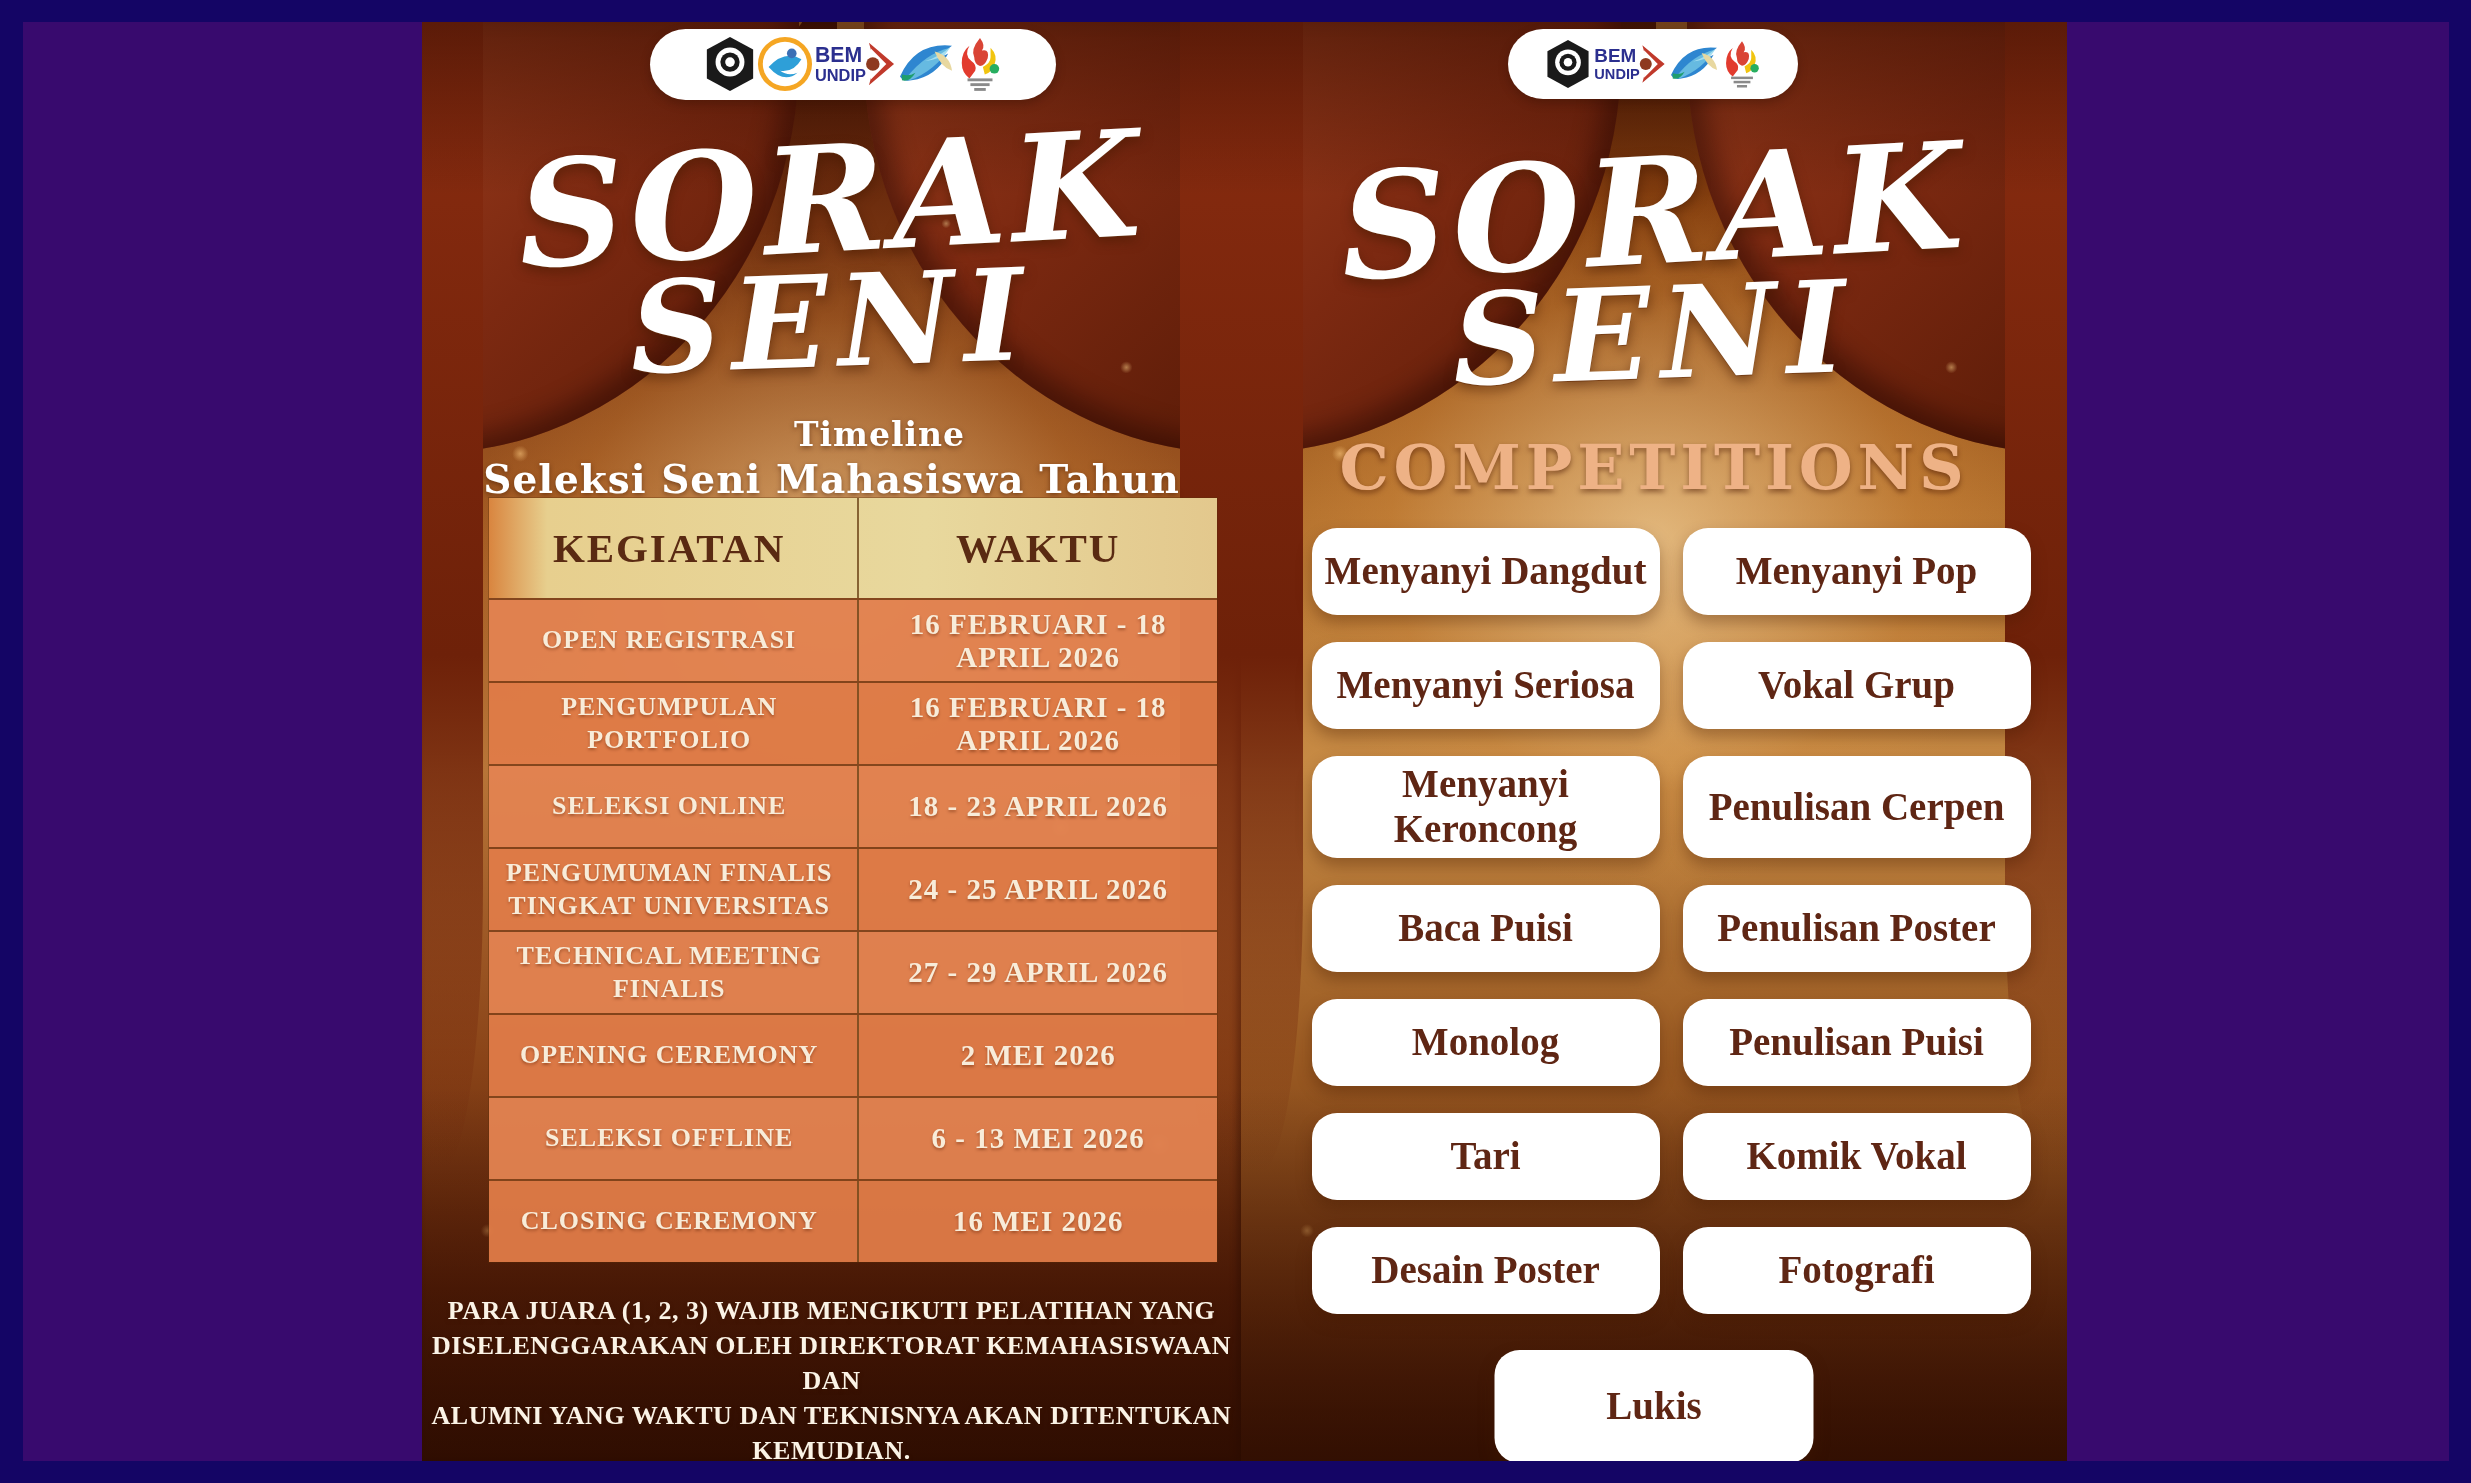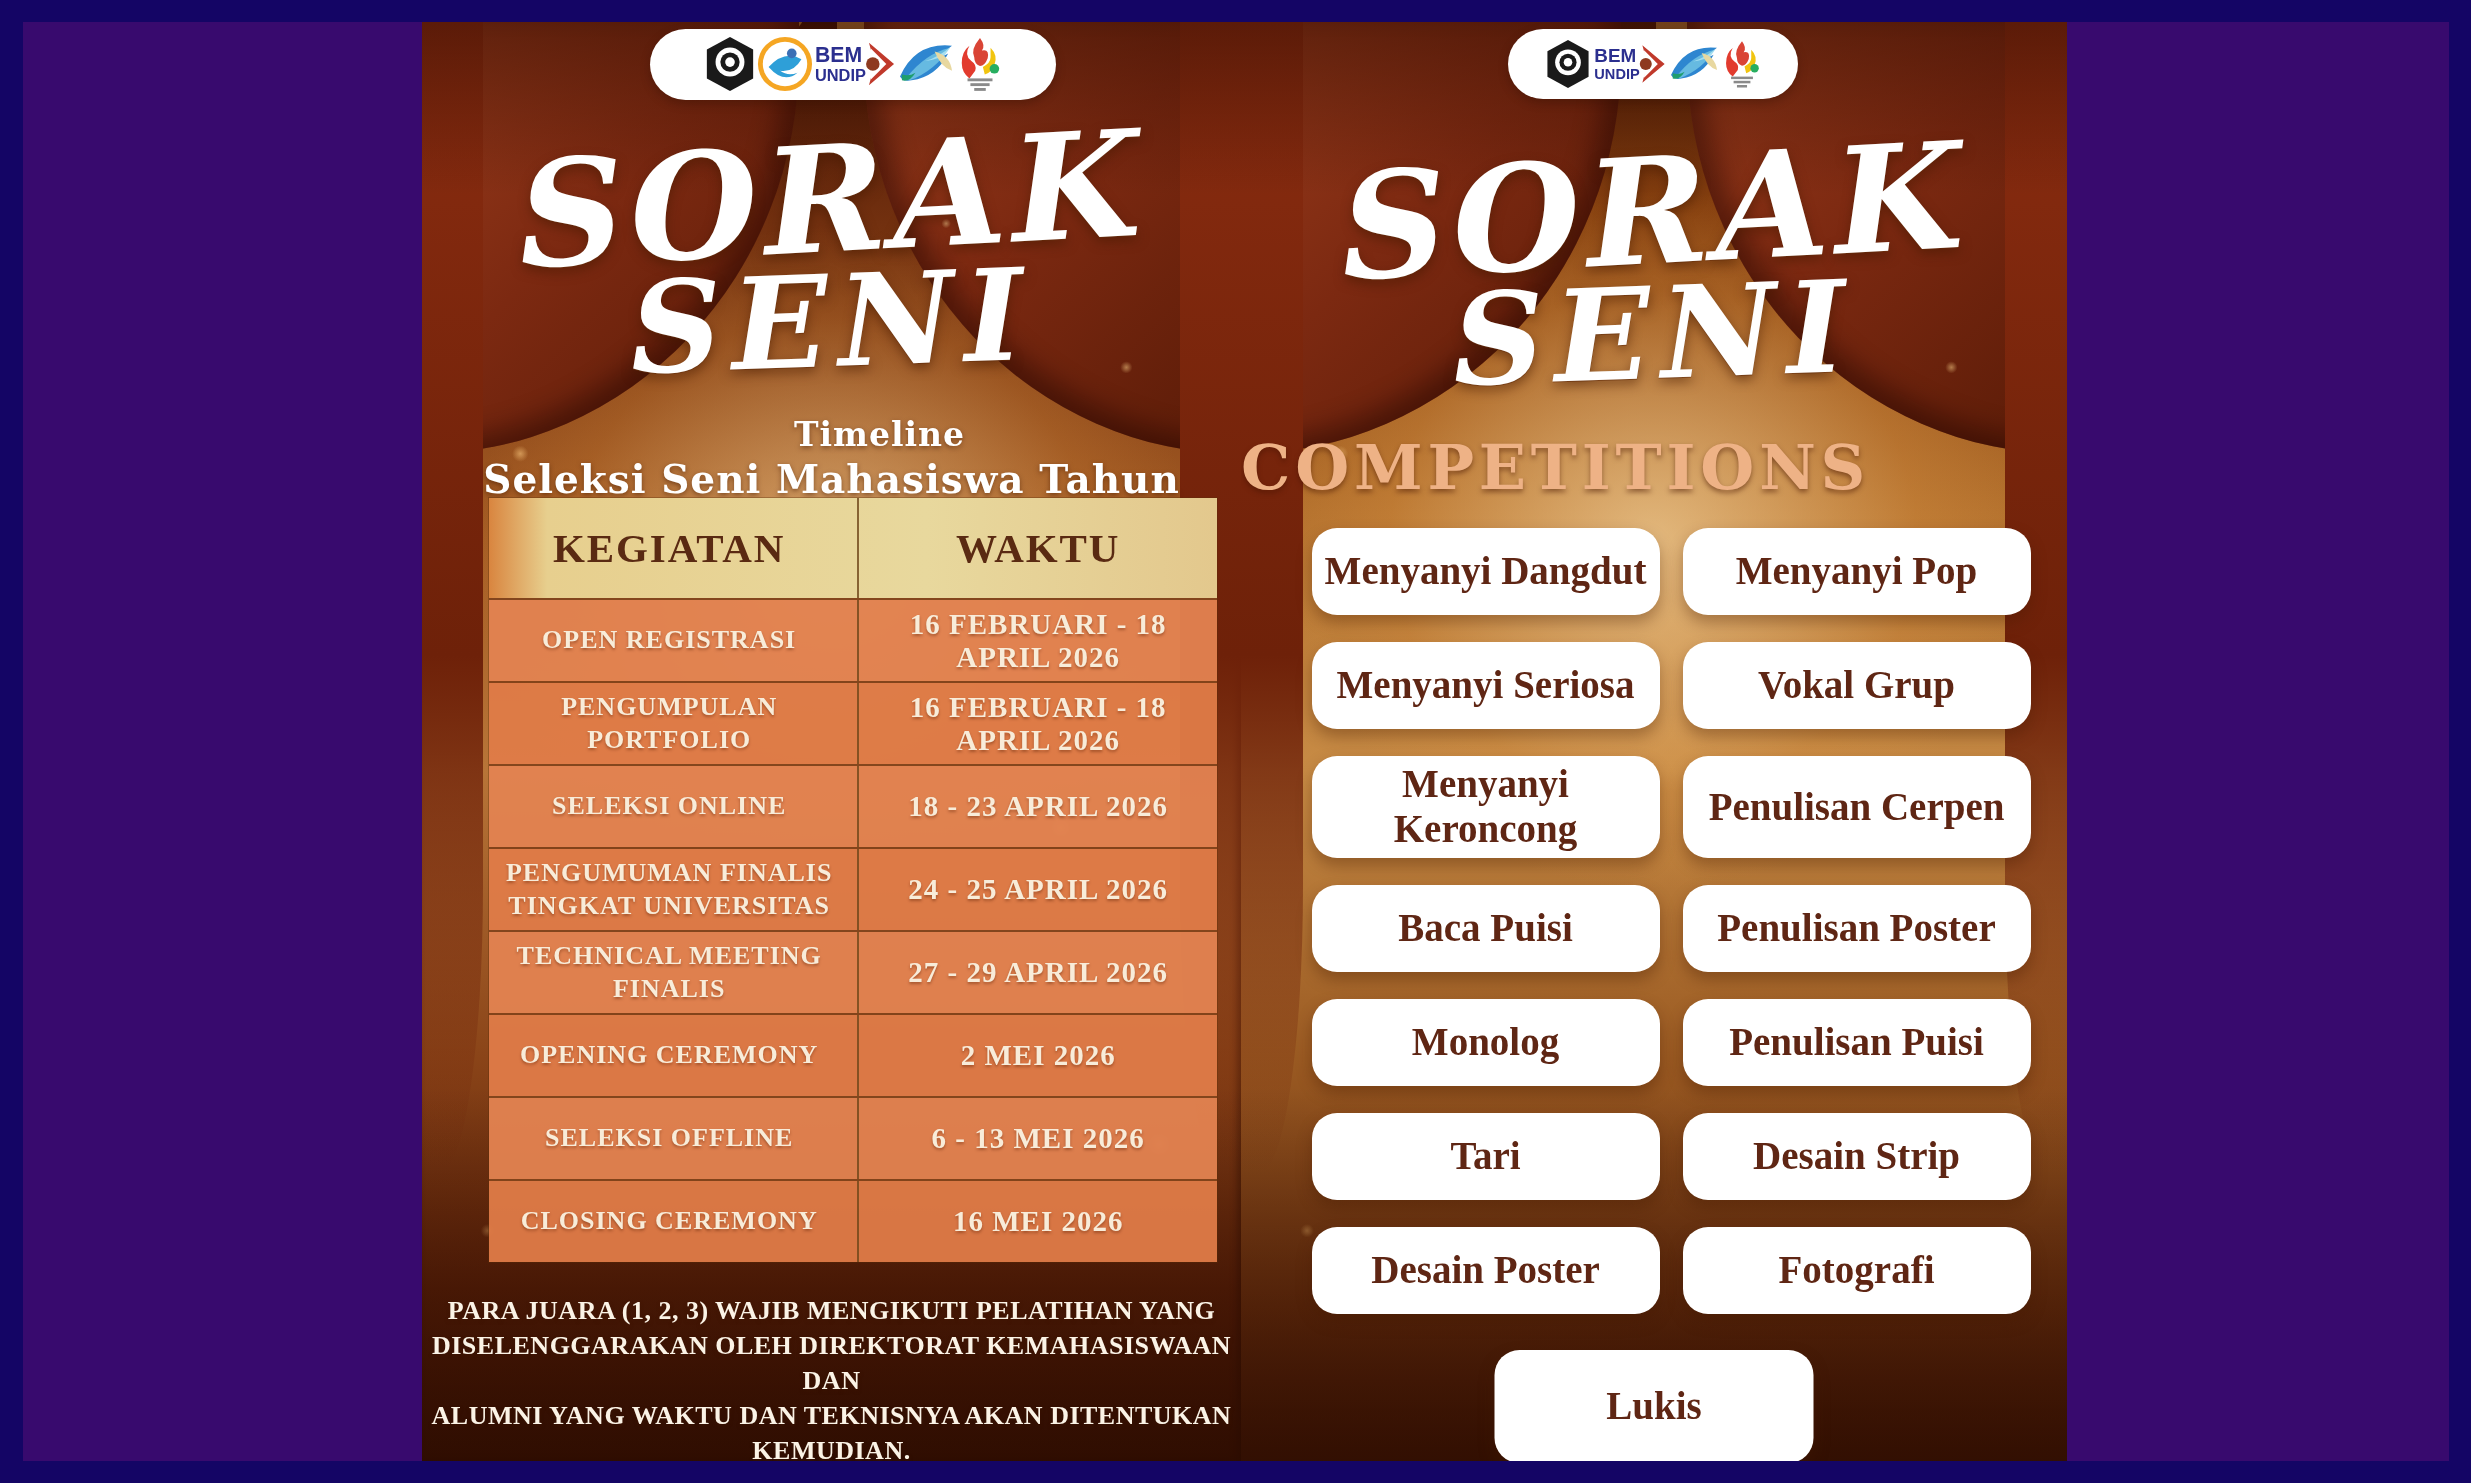--- a/index.html
+++ b/index.html
@@ -44,21 +44,21 @@
   .sorak-title{position:absolute;left:0;width:100%;text-align:center;color:#fff;
     font-family:"DejaVu Serif",serif;font-style:italic;font-weight:bold;
     text-shadow:0 4.8px 11.6px rgba(70,25,0,.55),0 1px 0 rgba(120,60,20,.6);line-height:1;}
   .poster-left .sorak-title{top:104px;}
   .poster-right .sorak-title{top:116px;}
   .sorak-title .t1{display:block;font-size:147px;letter-spacing:5.8px;transform:rotate(-3deg);}
   .sorak-title .t2{display:block;font-size:127px;letter-spacing:9.7px;margin-top:-15.4px;transform:rotate(-2deg);}
   .subtitle{position:absolute;left:0;width:100%;text-align:center;color:#fff;font-family:"DejaVu Serif",serif;font-weight:bold;text-shadow:0 1.9px 4.8px rgba(70,25,0,.55);}
   .subtitle.s1{top:393px;font-size:33px;letter-spacing:1px;padding-left:48px;}
   .subtitle.s2{top:434px;font-size:39px;letter-spacing:1px;}
-  .competitions-heading{position:absolute;top:409px;left:0;width:100%;
+  .competitions-heading{position:absolute;top:409px;left:0;width:100%;text-align:center;
     font-family:"DejaVu Serif",serif;font-weight:bold;font-size:62px;letter-spacing:4.8px;color:#eeb286;
     text-shadow:0 2.9px 5.8px rgba(70,20,0,.5);}
 
   
   .timeline-table{position:absolute;left:66px;top:475px;width:728px;border:1px solid rgba(90,45,10,.35);}
   .trow{display:grid;grid-template-columns:49.5% 50.5%;}
   .thead{height:100px;background:linear-gradient(90deg,#d9853f 0%,#e7cf8e 8%,#e8d89d 60%,#e3c88d 100%);}
   .thead .cell{color:#5a2a12;font-weight:bold;font-size:41px;letter-spacing:1.9px;}
   .tbody{height:81px;border-top:2.9px solid rgba(100,50,12,.75);}
   .tbody:nth-child(odd){background:rgba(223,123,72,.95);}
@@ -247,20 +247,20 @@
       <button class="comp-btn">Menyanyi Pop</button>
       <button class="comp-btn">Menyanyi Seriosa</button>
       <button class="comp-btn">Vokal Grup</button>
       <button class="comp-btn" style="padding:3.9px 68px;">Menyanyi Keroncong</button>
       <button class="comp-btn">Penulisan Cerpen</button>
       <button class="comp-btn">Baca Puisi</button>
       <button class="comp-btn">Penulisan Poster</button>
       <button class="comp-btn">Monolog</button>
       <button class="comp-btn">Penulisan Puisi</button>
       <button class="comp-btn">Tari</button>
-      <button class="comp-btn">Desain Strip</button>
+      <button class="comp-btn">Komik Vokal</button>
       <button class="comp-btn">Desain Poster</button>
       <button class="comp-btn">Fotografi</button>
     </div>
     <button class="comp-btn lukis-btn">Lukis</button>
   </div>
 </div>
 
 
 </body></html>

